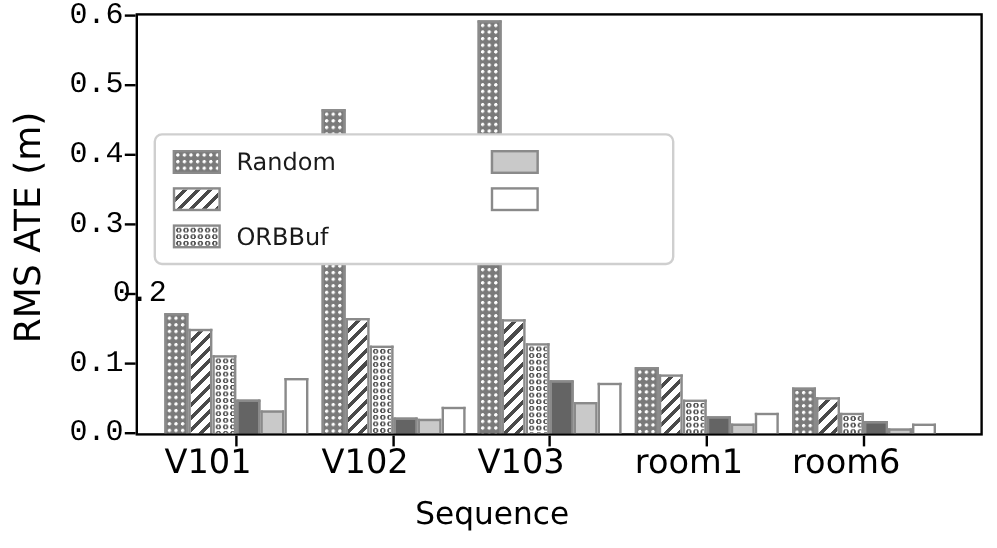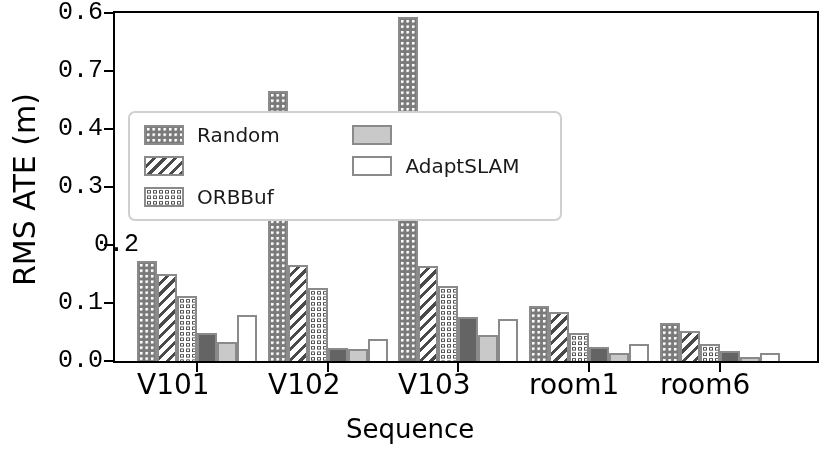--- a/index.html
+++ b/index.html
@@ -133,21 +133,21 @@
       <div class="ytick-label" style="top: 348px;">0.0</div>
       <div class="ytick-mark" style="left: 104px; top: 302px;"></div>
       <div class="ytick-label" style="top: 290px;">0.1</div>
       <div class="ytick-mark" style="left: 104px; top: 244px;"></div>
       <div class="ytick-label" style="top: 232px; padding-left: 36px;">0.2</div>
       <div class="ytick-mark" style="left: 104px; top: 186px;"></div>
       <div class="ytick-label" style="top: 174px;">0.3</div>
       <div class="ytick-mark" style="left: 104px; top: 128px;"></div>
       <div class="ytick-label" style="top: 116px;">0.4</div>
       <div class="ytick-mark" style="left: 104px; top: 70px;"></div>
-      <div class="ytick-label" style="top: 58px;">0.7</div>
+      <div class="ytick-label" style="top: 58px;">0.5</div>
       <div class="ytick-mark" style="left: 104px; top: 12px;"></div>
       <div class="ytick-label" style="top: 0px;">0.6</div>
       <div class="xtick-mark" style="left: 196px; top: 363px;"></div>
       <div class="xtick-label" style="left: 137px;">V101</div>
       <div class="xtick-mark" style="left: 327px; top: 363px;"></div>
       <div class="xtick-label" style="left: 268px;">V102</div>
       <div class="xtick-mark" style="left: 457px; top: 363px;"></div>
       <div class="xtick-label" style="left: 398px;">V103</div>
       <div class="xtick-mark" style="left: 588px; top: 363px;"></div>
       <div class="xtick-label" style="left: 529px;">room1</div>
@@ -165,16 +165,15 @@
       </div>
       <div class="legend-item">
         <div class="legend-swatch p-circles"></div>
         <div class="legend-label">ORBBuf</div>
       </div>
       <div class="legend-item">
         <div class="legend-swatch p-solid_light"></div>
       </div>
       <div class="legend-item">
         <div class="legend-swatch p-white"></div>
-        <div class="legend-label">AdaptSLAM</div>
       </div>
     </div>
 </div>
 
 </body></html>

